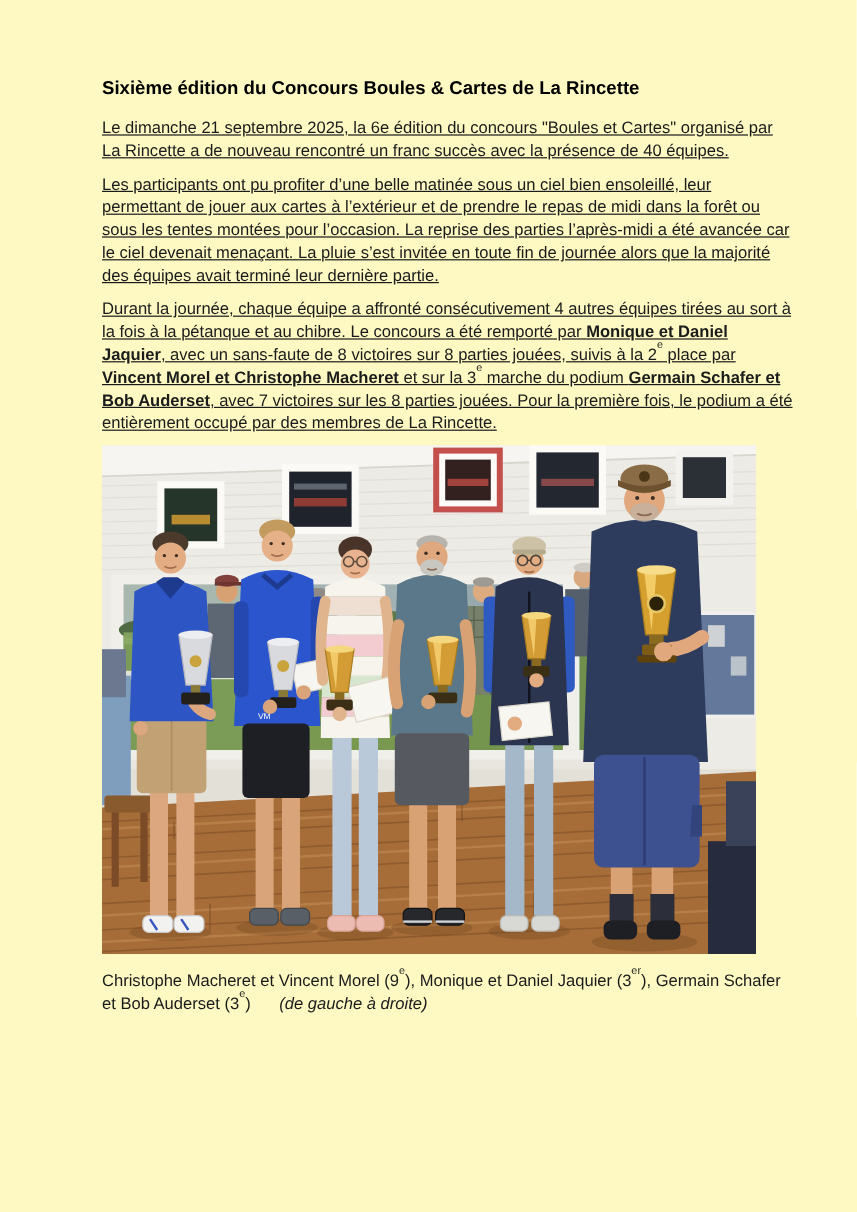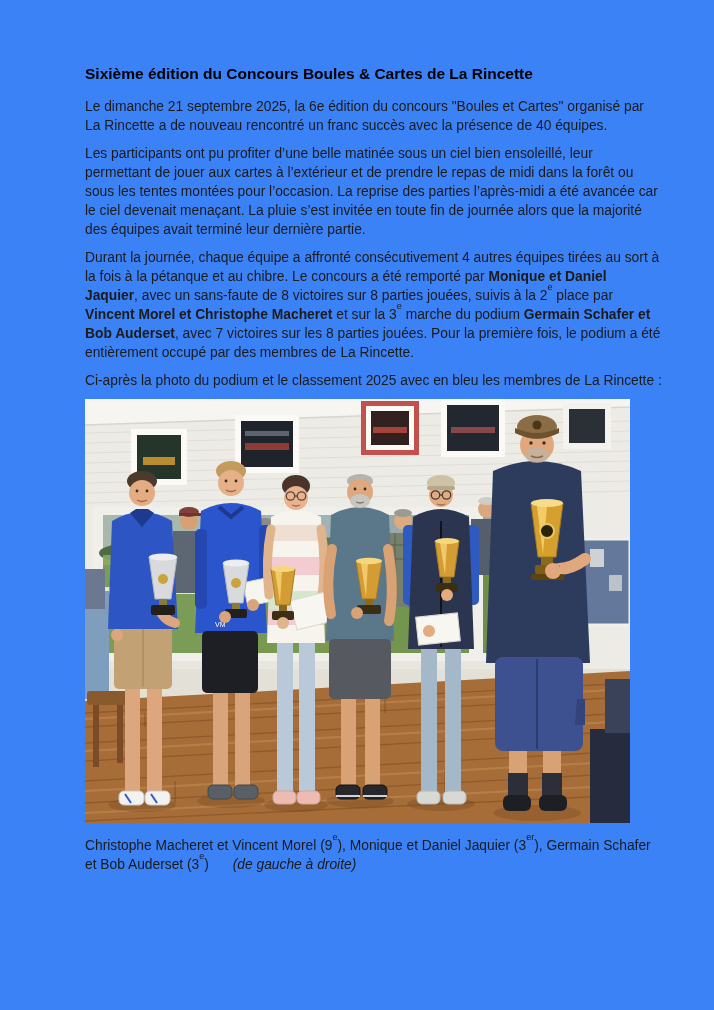--- a/index.html
+++ b/index.html
@@ -1,51 +1,51 @@
 <!DOCTYPE html>
 <html><head>
 <meta charset="utf-8">
 <style>
   html,body { margin:0; padding:0; background:#ffffff; }
   .page {
     position:relative;
     width:714px; height:1010px;
-    background:#3b82f6;
+    background:#fef9c3;
     box-sizing:border-box;
     padding:64px 52px 0 85px;
     font-family:"Liberation Sans", sans-serif;
     color:#1b1b1b;
     overflow:hidden;
   }
   h1.doc-title {
     font-size:15.5px; font-weight:bold; color:#000;
     margin:0 0 13px 0; line-height:20px;
   }
   p.body-par {
     font-size:13.8px; line-height:19px;
     margin:0 0 9px 0;
+    text-decoration:underline;
   }
   sup { font-size:9px; line-height:0; position:relative; top:-4px; }
   figure.photo-fig { margin:5px 0 13px 0; width:545px; height:424px; }
   figure.photo-fig svg { display:block; }
   p.caption {
     font-size:13.8px; line-height:19px; margin:0;
   }
 </style>
 </head>
 <body>
 
 <div class="page">
 
   <h1 class="doc-title">Sixième édition du Concours Boules &amp; Cartes de La Rincette</h1>
 
   <p class="body-par"><span>Le dimanche 21 septembre 2025, la 6e édition du concours "Boules et Cartes" organisé par La Rincette a de nouveau rencontré un franc succès avec la présence de 40 équipes.</span></p>
   <p class="body-par"><span>Les participants ont pu profiter d’une belle matinée sous un ciel bien ensoleillé, leur permettant de jouer aux cartes à l’extérieur et de prendre le repas de midi dans la forêt ou sous les tentes montées pour l’occasion. La reprise des parties l’après-midi a été avancée car le ciel devenait menaçant. La pluie s’est invitée en toute fin de journée alors que la majorité des équipes avait terminé leur dernière partie.</span></p>
   <p class="body-par"><span>Durant la journée, chaque équipe a affronté consécutivement 4 autres équipes tirées au sort à la fois à la pétanque et au chibre. Le concours a été remporté par </span><span style="font-weight: bold;">Monique et Daniel Jaquier</span><span>, avec un sans-faute de 8 victoires sur 8 parties jouées, suivis à la 2</span><sup>e</sup><span> place par </span><span style="font-weight: bold;">Vincent Morel et Christophe Macheret</span><span> et sur la 3</span><sup>e</sup><span> marche du podium </span><span style="font-weight: bold;">Germain Schafer et Bob Auderset</span><span>, avec 7 victoires sur les 8 parties jouées.  Pour la première fois, le podium a été entièrement occupé par des membres de La Rincette.</span></p>
-  <p class="body-par"><span>Ci-après la photo du podium et le classement 2025 avec en bleu les membres de La Rincette :</span></p>
 
   <figure class="photo-fig">
     <svg width="545" height="424" viewBox="0 0 545 424">
 
       <g>
         <rect x="0" y="0" width="545" height="302" fill="#edebe5"></rect>
         <polygon points="0,0 545,0 545,8 0,26" fill="#f6f5f1"></polygon>
         <path d="M0,26 L545,8" stroke="#d8d5cd" stroke-width="1.5" fill="none"></path>
         <g stroke="#dcd9d2" stroke-width="1" opacity="0.75">
           <line x1="0" y1="34" x2="545" y2="22"></line>

